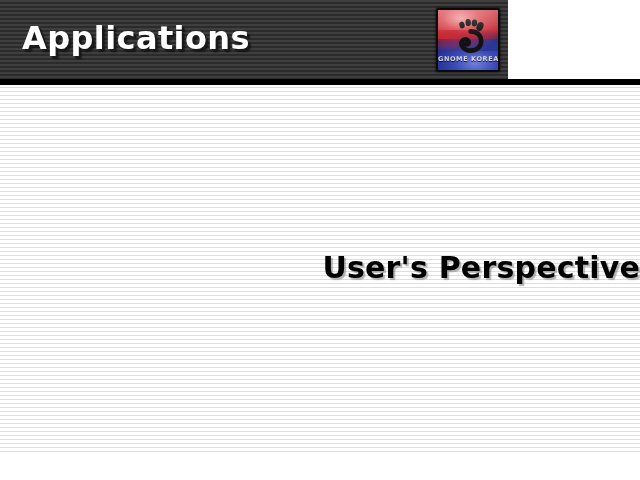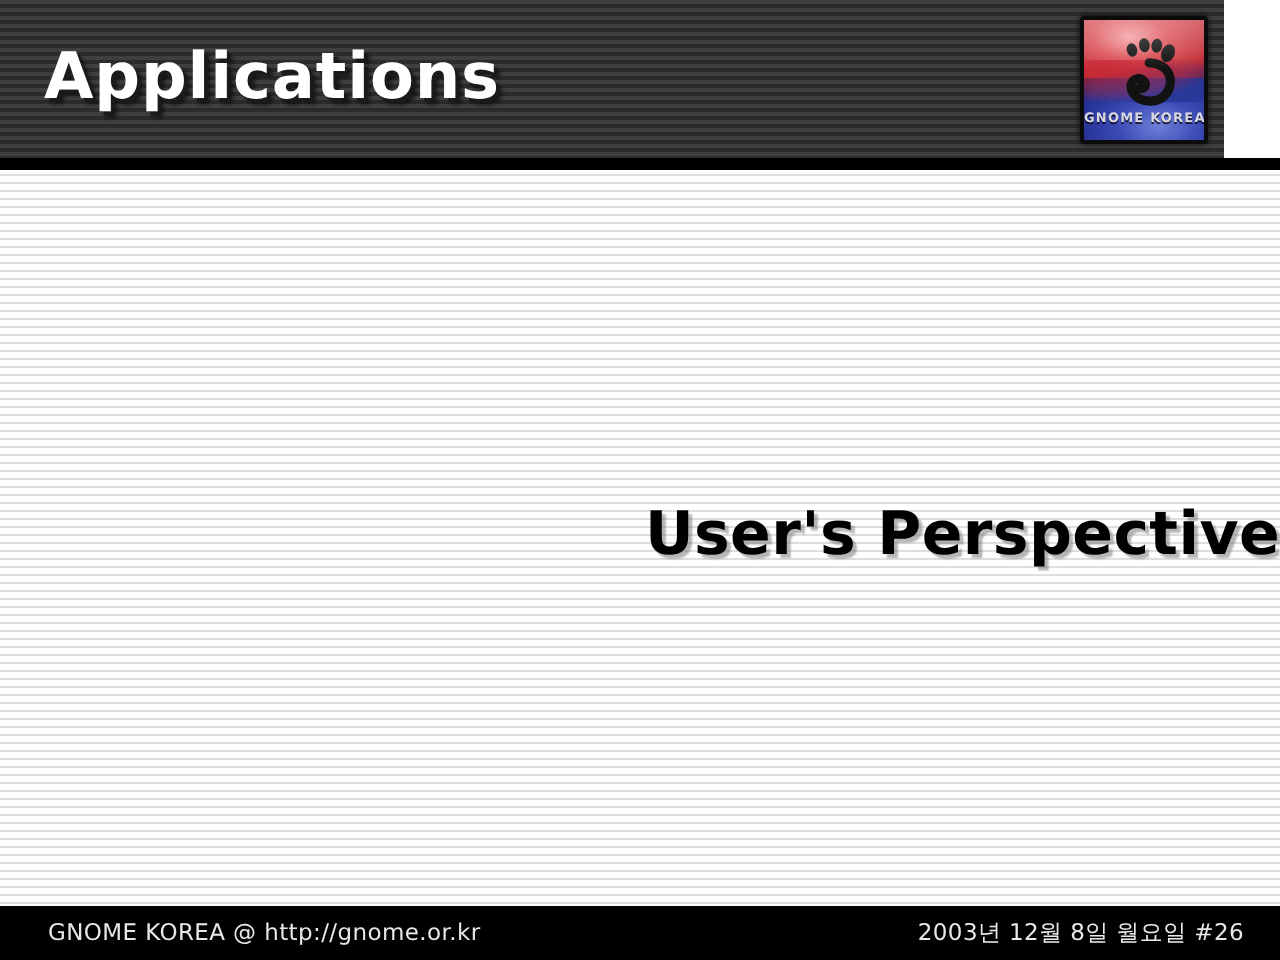--- a/index.html
+++ b/index.html
@@ -18,21 +18,21 @@
     height: 480px;
     overflow: hidden;
     background: #ffffff;
   }
 
   
   .header {
     position: absolute;
     left: 0;
     top: 0;
-    width: 612px;
+    width: 508px;
     height: 79px;
     background-color: #3c3c3c;
     background-image: repeating-linear-gradient(
         to bottom,
         #3f3f3f 0px, #3f3f3f 2px,
         #2b2b2b 2px, #2b2b2b 4px);
     overflow: hidden;
   }
   .header-rule {
     position: absolute;
@@ -203,18 +203,14 @@
       <div class="logo-caption">GNOME KOREA</div>
       <div class="logo-gloss"></div>
     </div>
   </div>
   <div class="header-rule"></div>
 
   <div class="body-area">
     <h2 class="content-title">User's Perspective</h2>
   </div>
 
-  <div class="footer">
-    <div class="footer-left">GNOME KOREA @ http://gnome.or.kr</div>
-    <div class="footer-right">2003년 12월 8일 월요일  #26</div>
-  </div>
 
 </div>
 
 </body></html>

